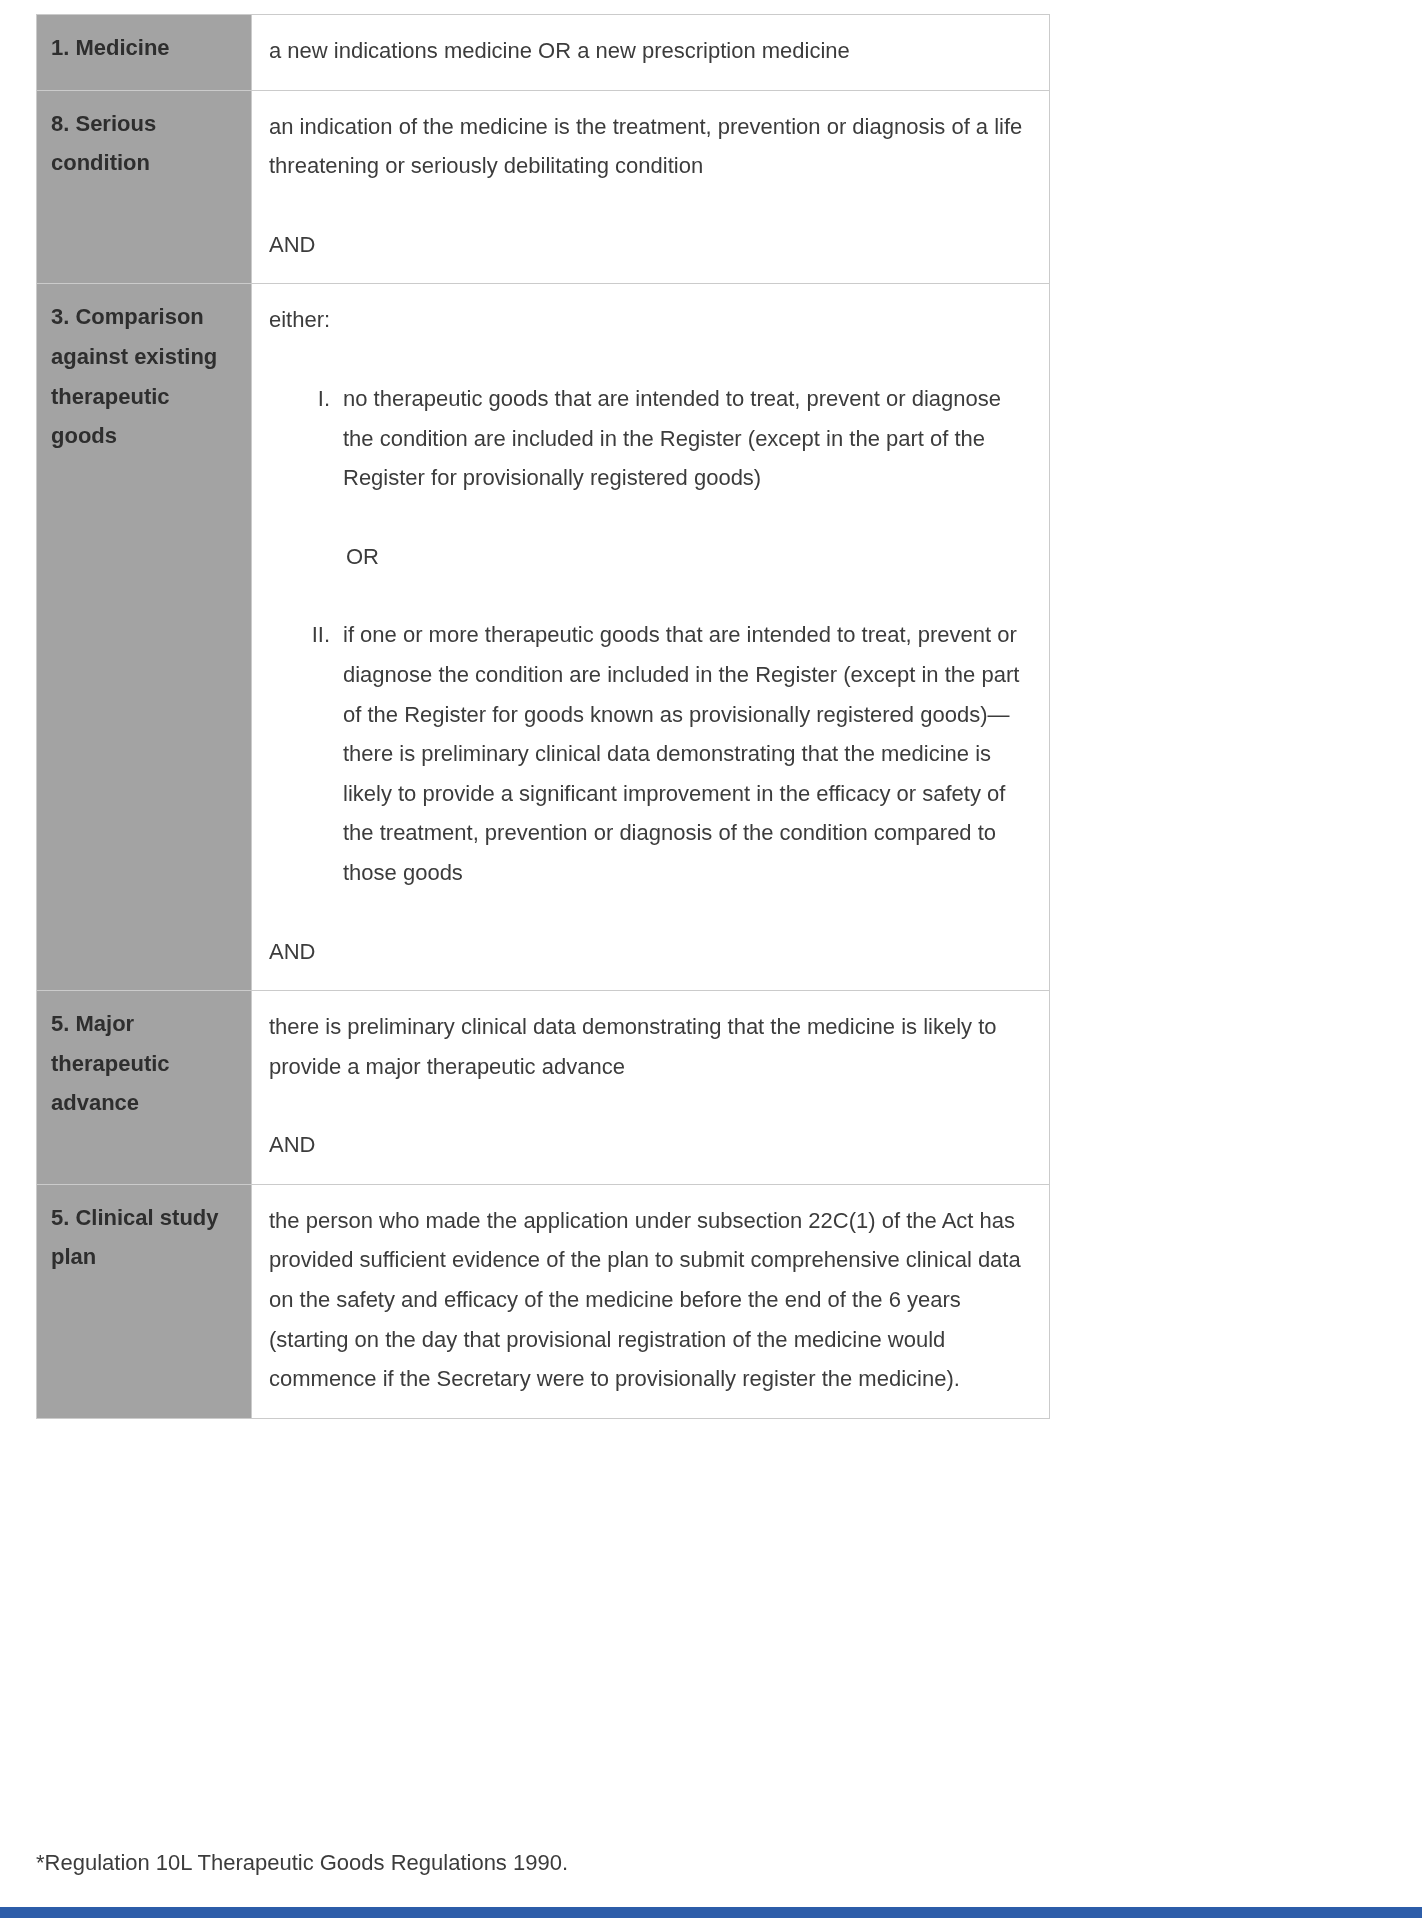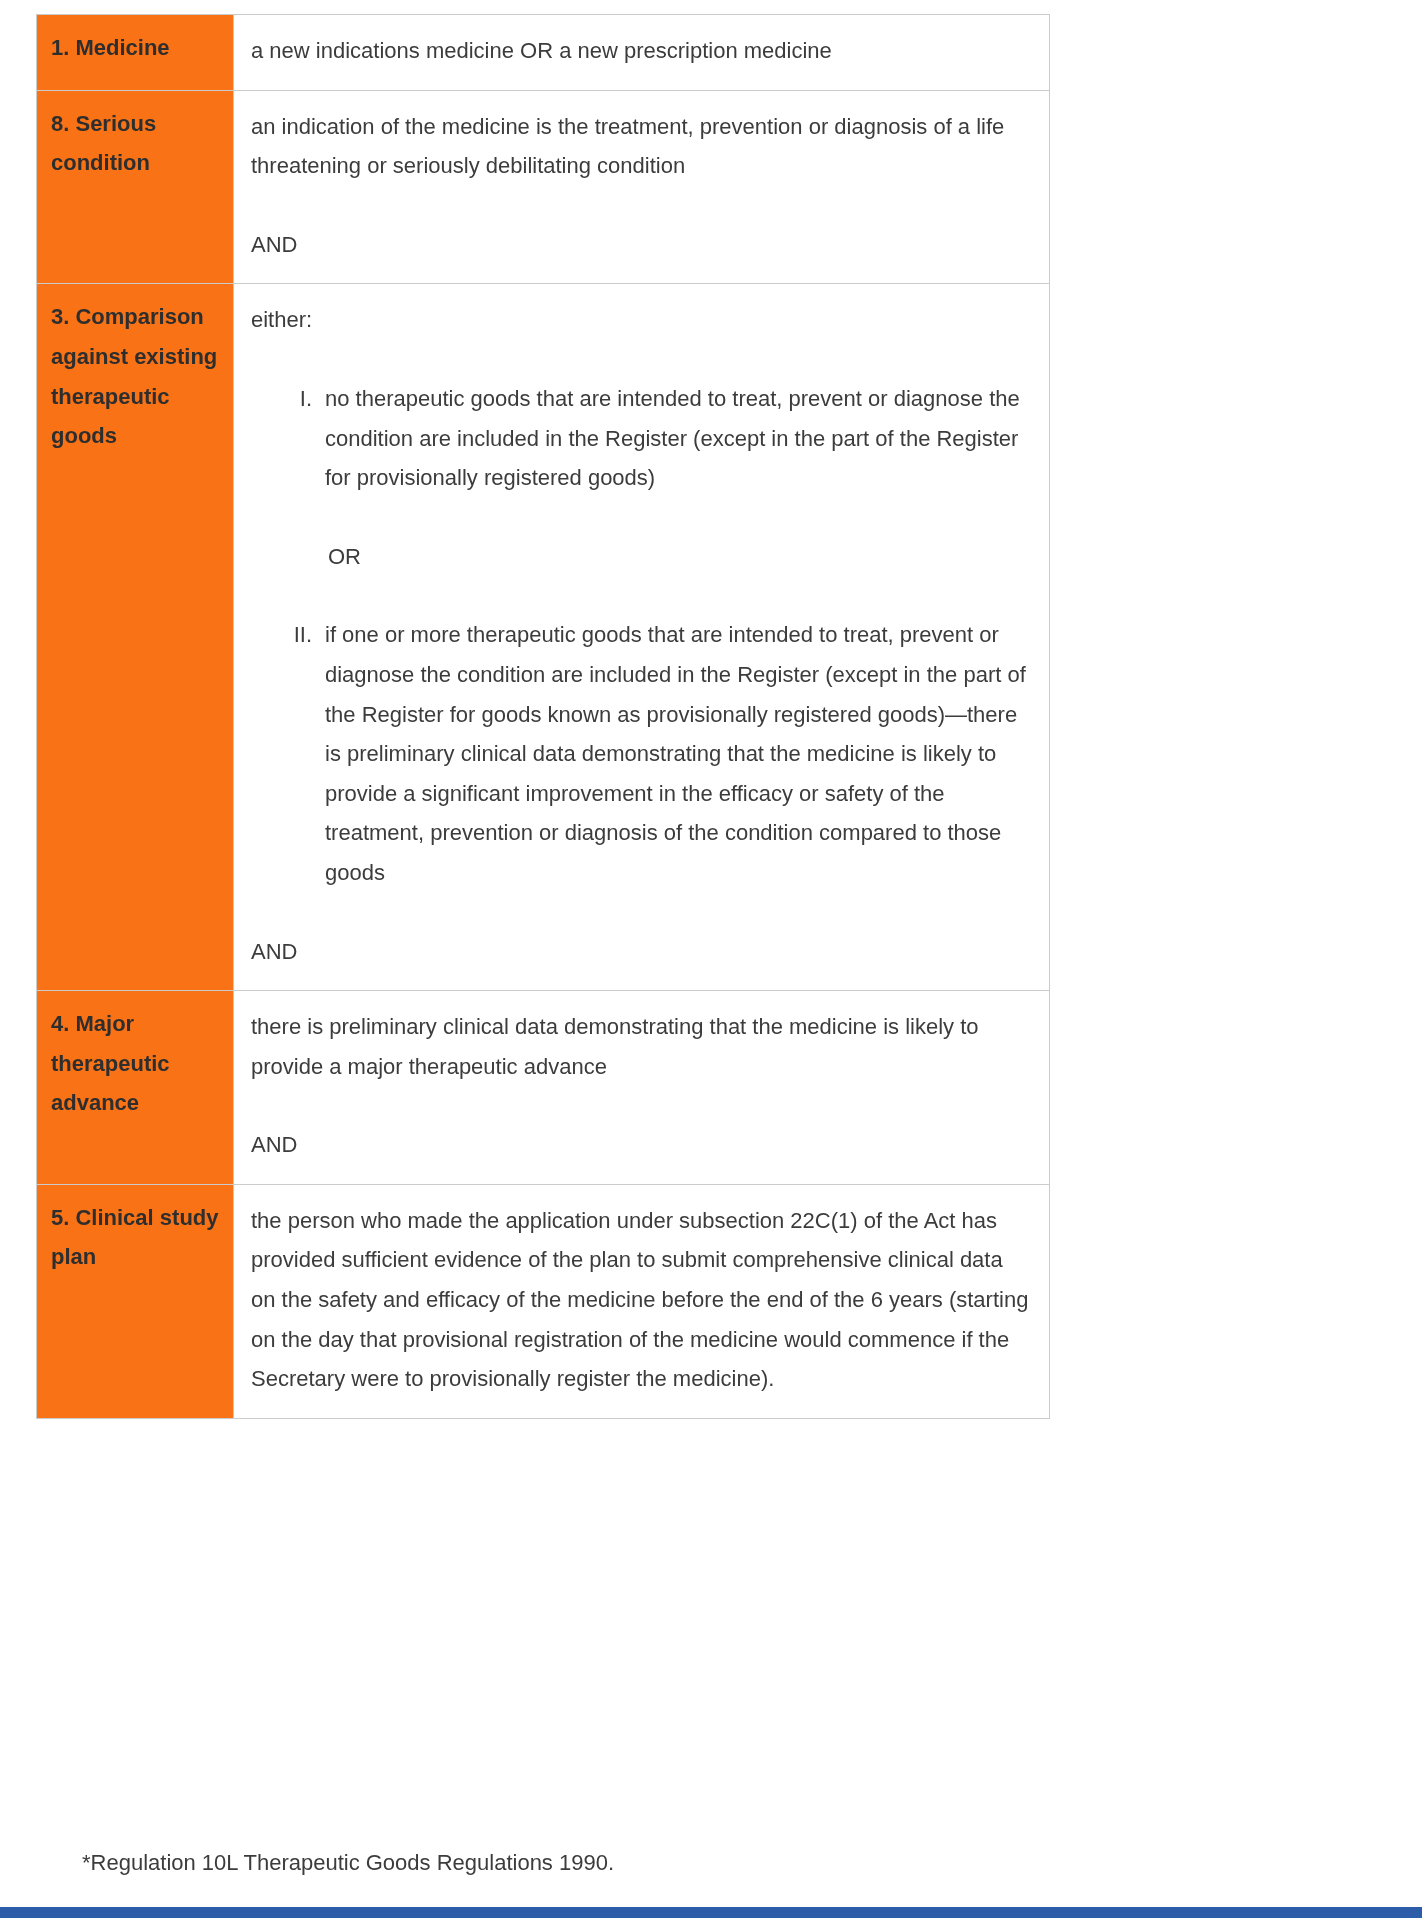--- a/index.html
+++ b/index.html
@@ -34,22 +34,22 @@
     table-layout: fixed;
   }
   table.criteria th,
   table.criteria td {
     border: 1px solid #cbcbcb;
     vertical-align: top;
     text-align: left;
     padding: 13px 14px 16px 14px;
   }
   table.criteria th {
-    width: 197px;
-    background: #f97316;
+    width: 215px;
+    background: #a3a3a3;
     font-weight: 700;
     color: #2e2e2e;
   }
   td .para { margin: 3px; }
   td .para + .para,
   td .connector,
   td .roman-item,
   td .or {
     margin-top: 39px;
   }
@@ -67,21 +67,20 @@
   }
   .or {
     padding-left: 77px;
   }
   .footnote {
     position: absolute;
     left: 36px;
     bottom: 42px;
     font-size: 22px;
     color: #3c3c3c;
-    margin-left: 46px;
   }
   .footer-bar {
     position: absolute;
     left: 0;
     bottom: 0;
     width: 100%;
     height: 11px;
     background: #2d5da9;
   }
 </style>
@@ -125,21 +124,21 @@
             <div class="roman-item">
               <span class="marker">II.</span>
               <span class="item-text">if one or more therapeutic goods that are intended to treat, prevent or diagnose the condition are included in the Register (except in the part of the Register for goods known as provisionally registered goods)—there is preliminary clinical data demonstrating that the medicine is likely to provide a significant improvement in the efficacy or safety of the treatment, prevention or diagnosis of the condition compared to those goods</span>
             </div>
 
             <p class="para connector">AND</p>
           </td>
         </tr>
 
         <tr>
-          <th>4. Major therapeutic advance</th>
+          <th>5. Major therapeutic advance</th>
           <td>
             <p class="para">there is preliminary clinical data demonstrating that the medicine is likely to provide a major therapeutic advance</p>
             <p class="para connector">AND</p>
           </td>
         </tr>
 
         <tr>
           <th>5. Clinical study plan</th>
           <td>
             <p class="para">the person who made the application under subsection 22C(1) of the Act has provided sufficient evidence of the plan to submit comprehensive clinical data on the safety and efficacy of the medicine before the end of the 6 years (starting on the day that provisional registration of the medicine would commence if the Secretary were to provisionally register the medicine).</p>

